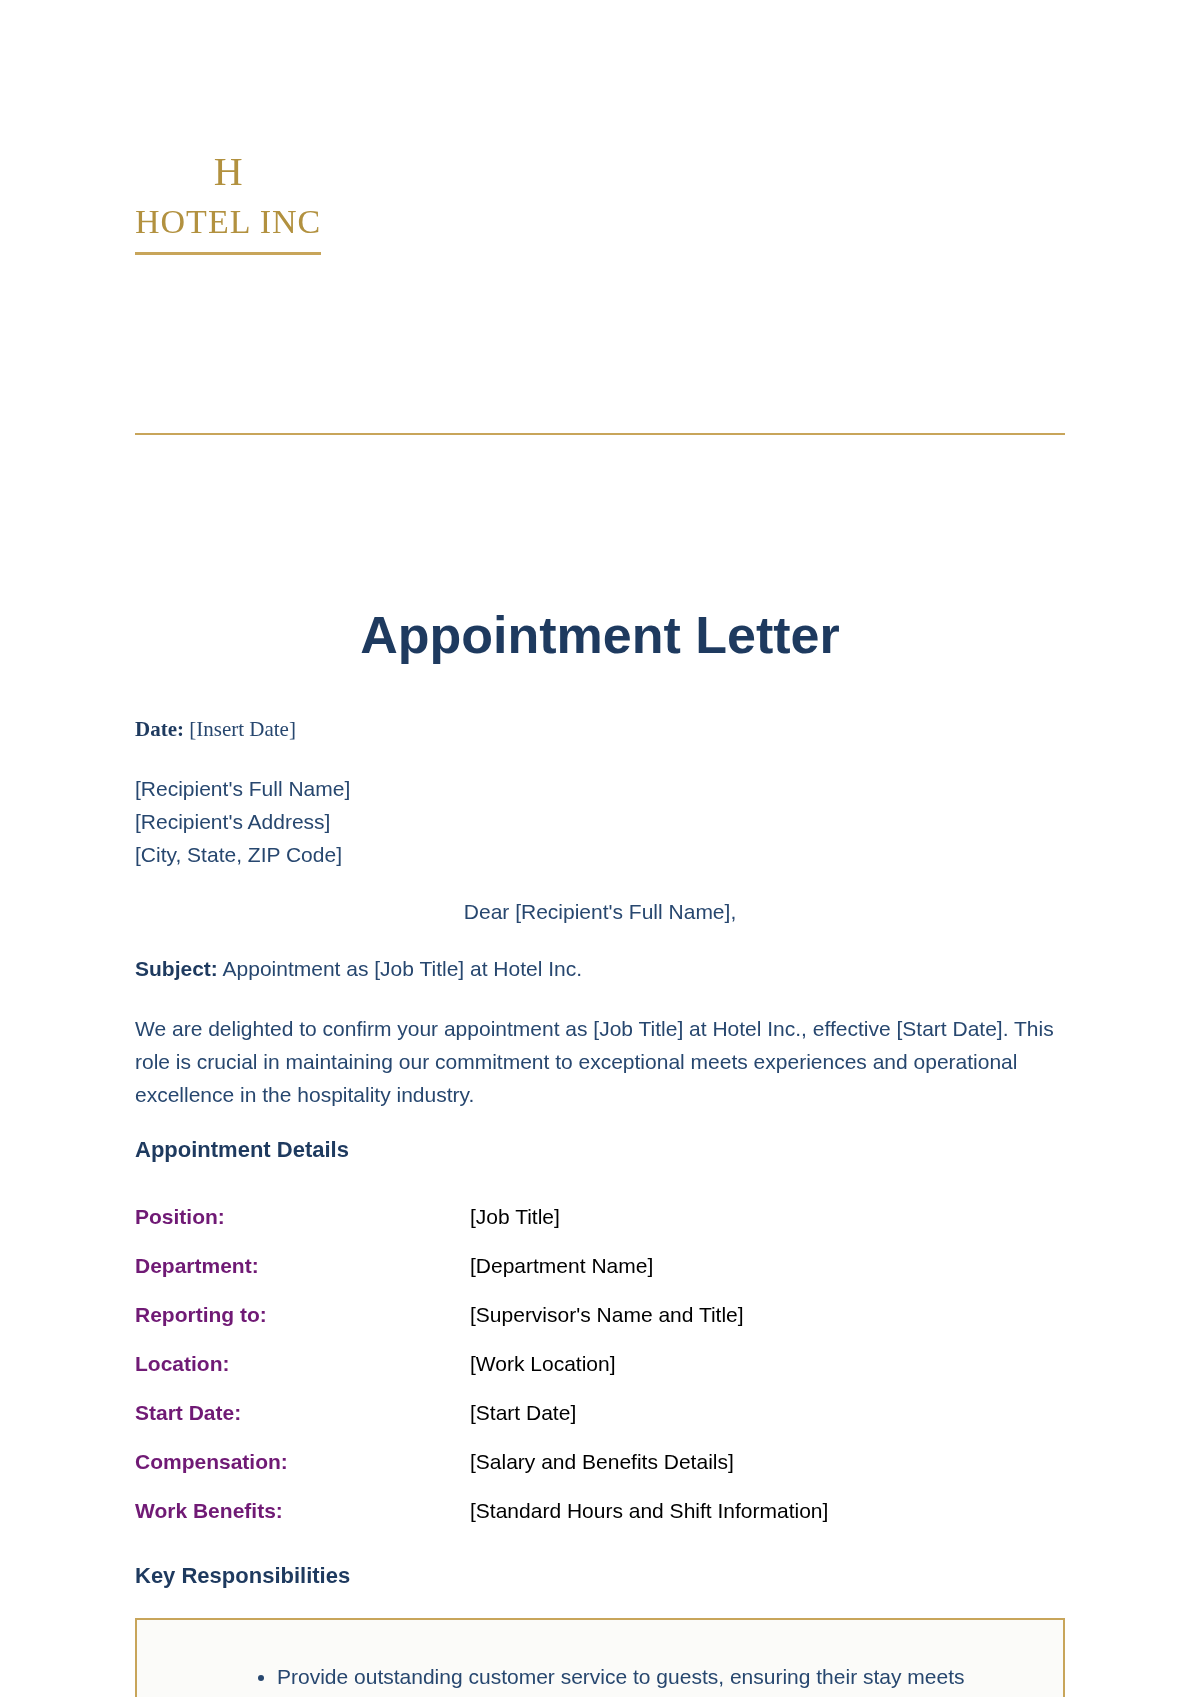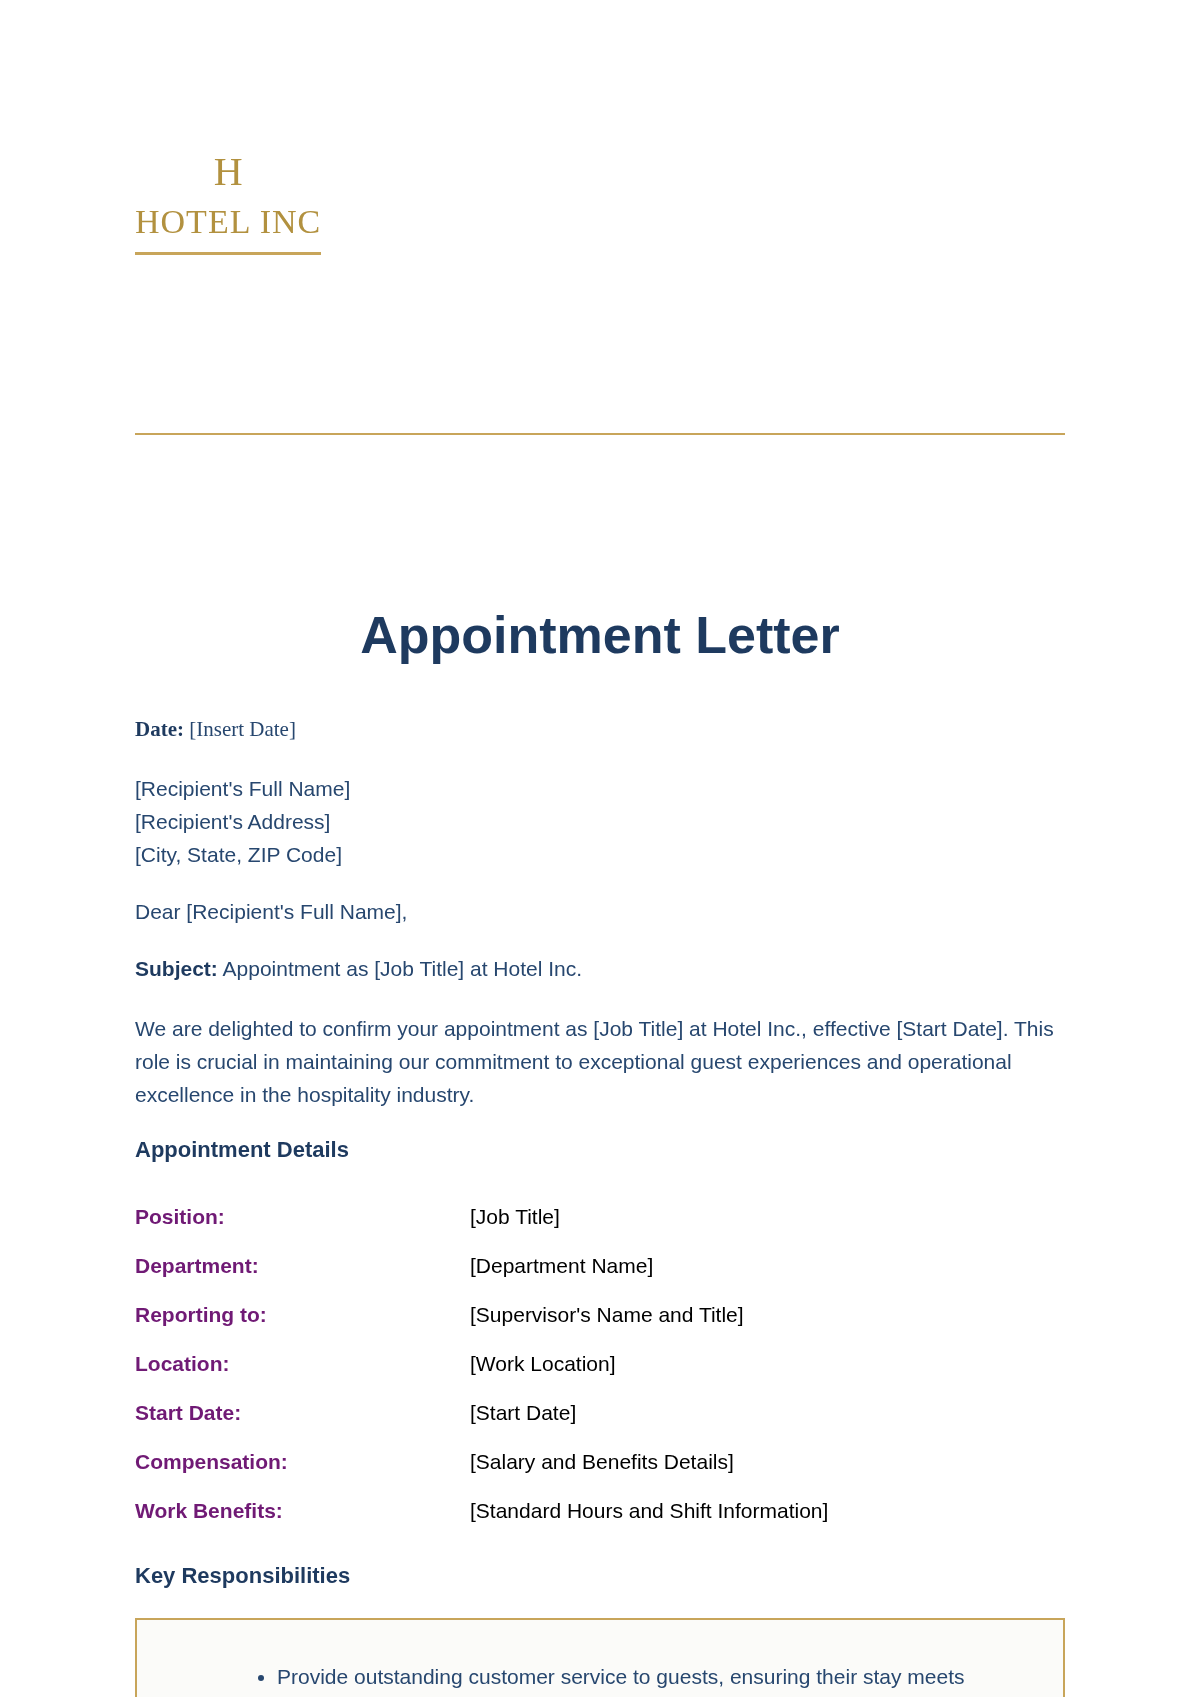--- a/index.html
+++ b/index.html
@@ -30,21 +30,21 @@
   .doc-title {
     margin-top: 170px; text-align: center;
     font-size: 52px; line-height: 60px; font-weight: bold; color: #1e3a5f;
   }
 
   
   .letter { font-size: 21px; line-height: 33px; }
   .bold-label { font-weight: bold; color: #1e3a5f; }
   .date-line   { margin-top: 48px; font-family: Liberation Serif, serif; }
   .recipient   { margin-top: 26px; }
-  .salutation  { margin-top: 24px; }
+  .salutation  { margin-top: 24px; text-align: center; }
   .subject     { margin-top: 24px; }
   .intro       { margin-top: 27px; width: 926px; }
 
   .section-heading {
     font-size: 22px; line-height: 36px; font-weight: bold; color: #1e3a5f;
   }
   .ad-heading { margin-top: 21px; }
   .details { margin-top: 32px; }
   .detail-row { display: flex; margin-bottom: 16px; }
   .detail-label { width: 335px; flex: 0 0 335px; font-weight: bold; color: #701a75; }
@@ -89,21 +89,21 @@
         <div>[City, State, ZIP Code]</div>
       </div>
 
       <div class="salutation">Dear [Recipient's Full Name],</div>
 
       <div class="subject">
         <span class="bold-label">Subject:</span>
         <span>Appointment as [Job Title] at Hotel Inc.</span>
       </div>
 
-      <div class="intro">We are delighted to confirm your appointment as [Job Title] at Hotel Inc., effective [Start Date]. This role is crucial in maintaining our commitment to exceptional guest experiences and operational excellence in the hospitality industry.</div>
+      <div class="intro">We are delighted to confirm your appointment as [Job Title] at Hotel Inc., effective [Start Date]. This role is crucial in maintaining our commitment to exceptional meets experiences and operational excellence in the hospitality industry.</div>
 
       <div class="section-heading ad-heading">Appointment Details</div>
 
       <div class="details">
         <div class="detail-row">
           <div class="detail-label">Position:</div>
           <div class="detail-value">[Job Title]</div>
         </div>
         <div class="detail-row">
           <div class="detail-label">Department:</div>

